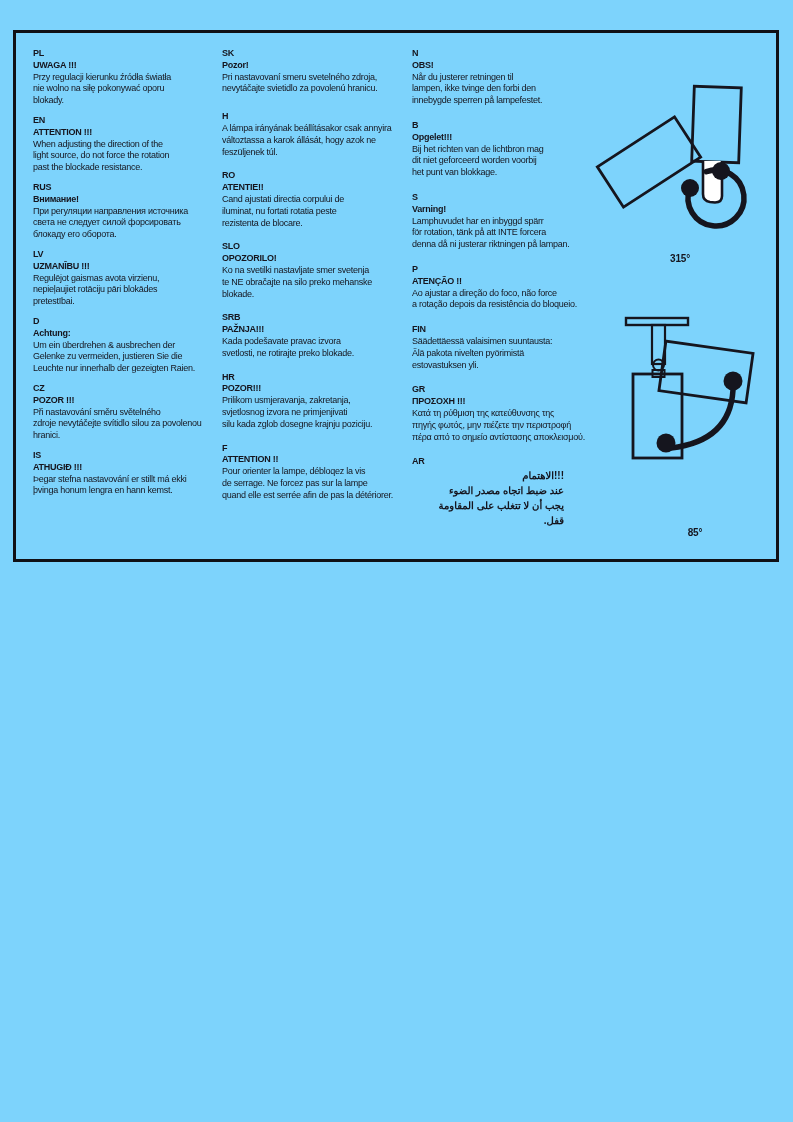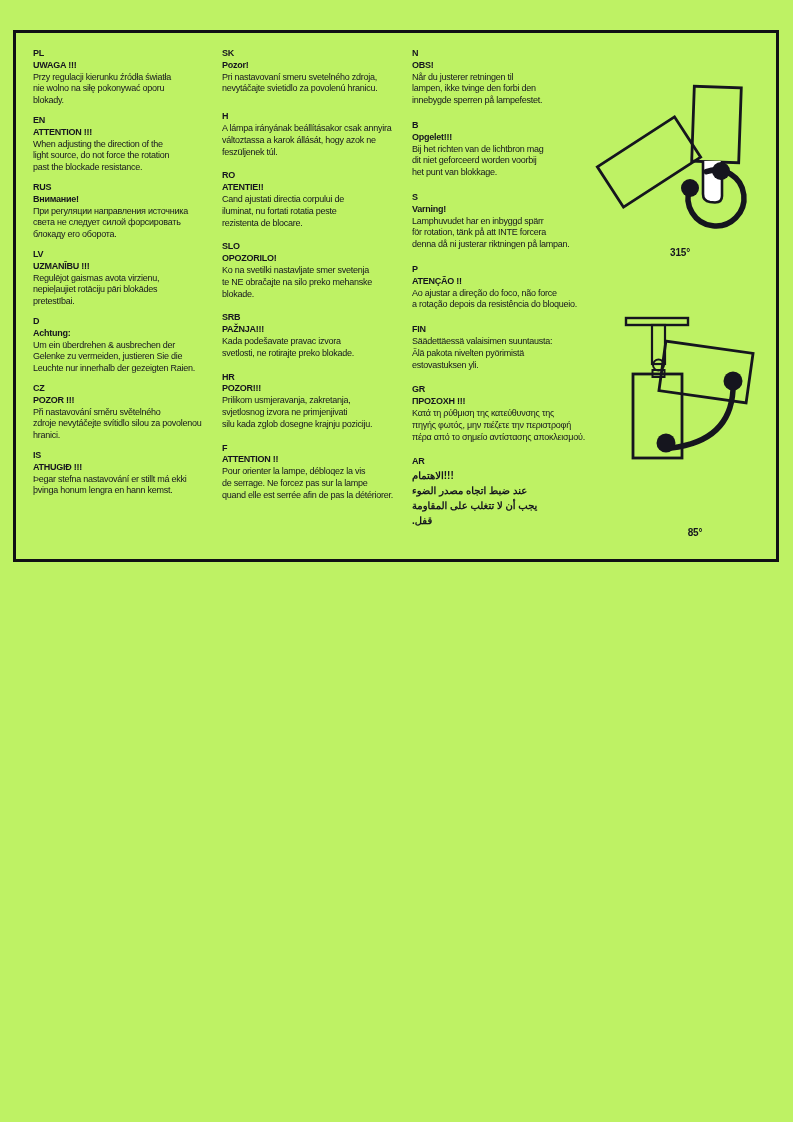--- a/index.html
+++ b/index.html
@@ -1,37 +1,37 @@
 <!DOCTYPE html>
 <html><head>
 <meta charset="utf-8">
 <style>
   html,body{margin:0;padding:0;background:#fff;}
-  .page{position:relative;width:793px;height:1122px;background:#bef264;overflow:hidden;
+  .page{position:relative;width:793px;height:1122px;background:#7dd3fc;overflow:hidden;
         font-family:"Liberation Sans",sans-serif;color:#15151e;}
   .frame{position:absolute;left:13px;top:30px;width:760px;height:526px;border:3px solid #101015;}
   .col{position:absolute;top:15px;}
   .col1{left:17px;}
   .col2{left:206px;}
   .col3{left:396px;}
   .section{margin-bottom:8px;}
   .col2 .section{margin-bottom:12px;}
   .col2 .section:nth-child(2){margin-top:16px;}
   .col3 .section{margin-bottom:13px;}
   .code,.title{font-weight:bold;}
   .code,.title,.line{font-size:9px;line-height:11.8px;letter-spacing:-0.25px;white-space:nowrap;}
   .section-ar{width:152px;}
-  .section-ar .line{text-align:left;direction:ltr;unicode-bidi:bidi-override;
+  .section-ar .line{text-align:right;direction:ltr;unicode-bidi:bidi-override;
                     font-weight:bold;font-size:10px;line-height:15px;letter-spacing:0;}
   .section-ar .line:first-of-type{margin-top:6px;}
   .figure{position:absolute;width:190px;}
   .fig1{left:569px;top:39px;}
   .fig2{left:584px;top:269px;}
   .figure svg{display:block;}
-  .angle{margin-top:10px;width:190px;text-align:center;font-weight:bold;font-size:10px;letter-spacing:-0.2px;}
+  .angle{margin-top:16px;width:190px;text-align:center;font-weight:bold;font-size:10px;letter-spacing:-0.2px;}
   .fig2 .angle{margin-top:60px;}
 </style>
 </head>
 <body>
 
 <div class="page">
   <div class="frame">
 
     <div class="col col1">
         <div class="section">

